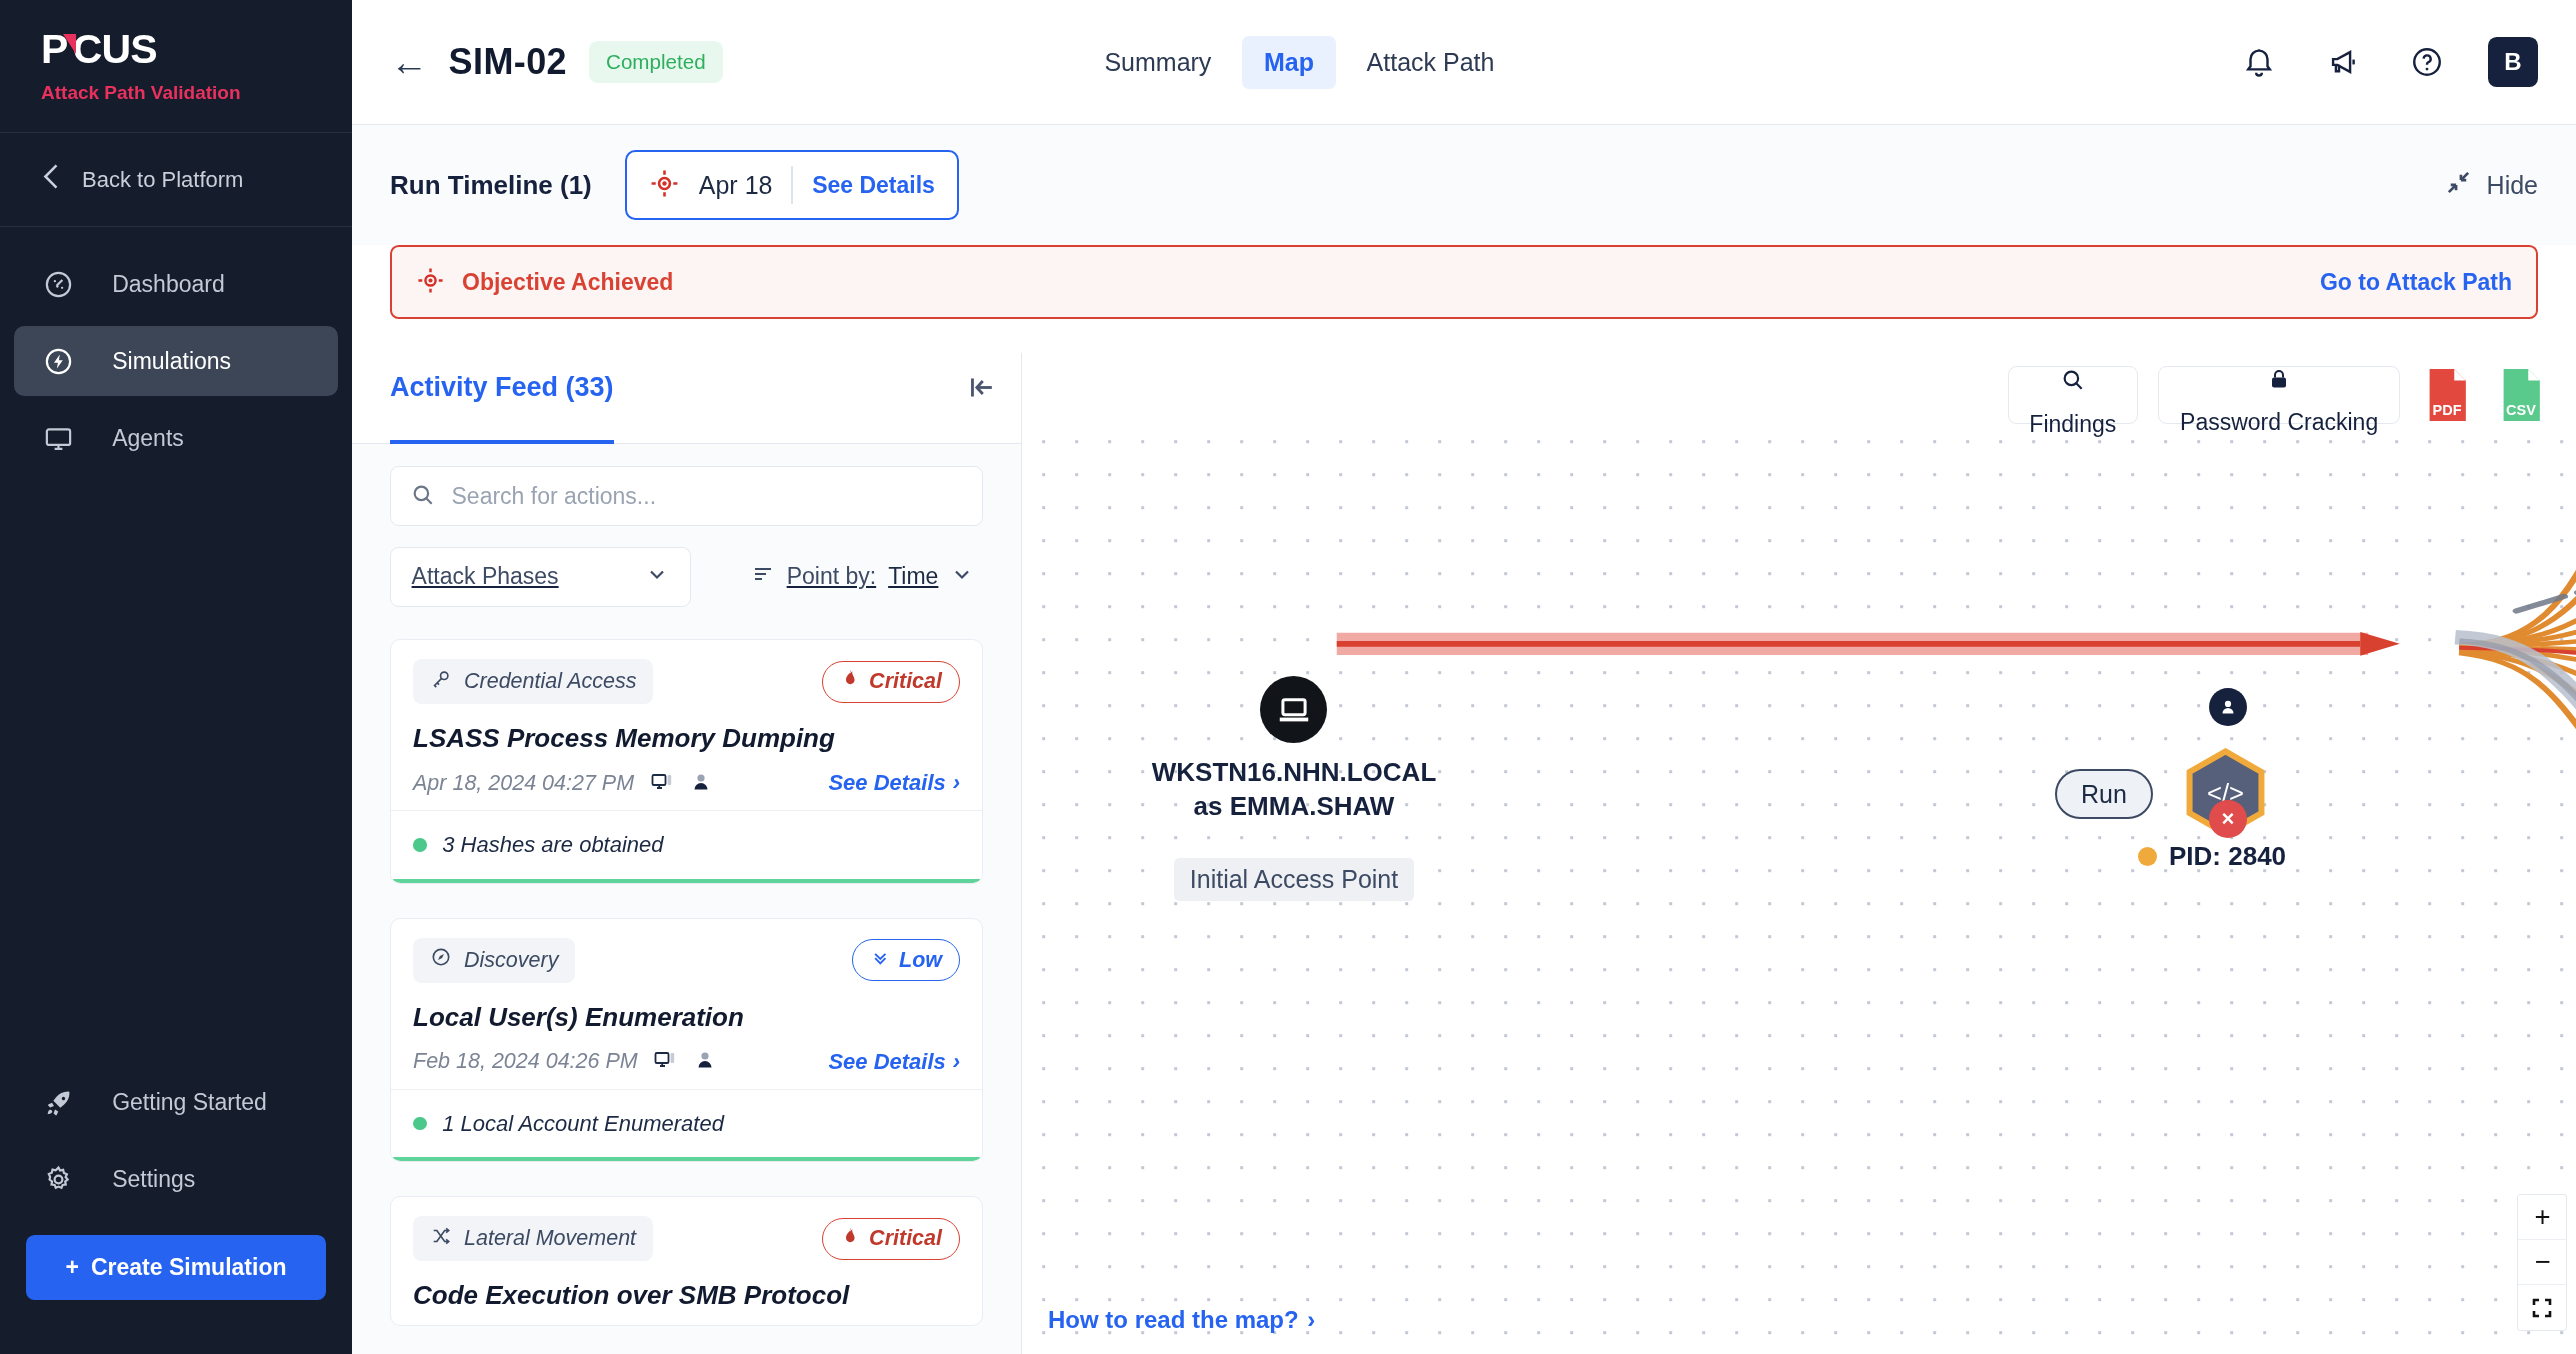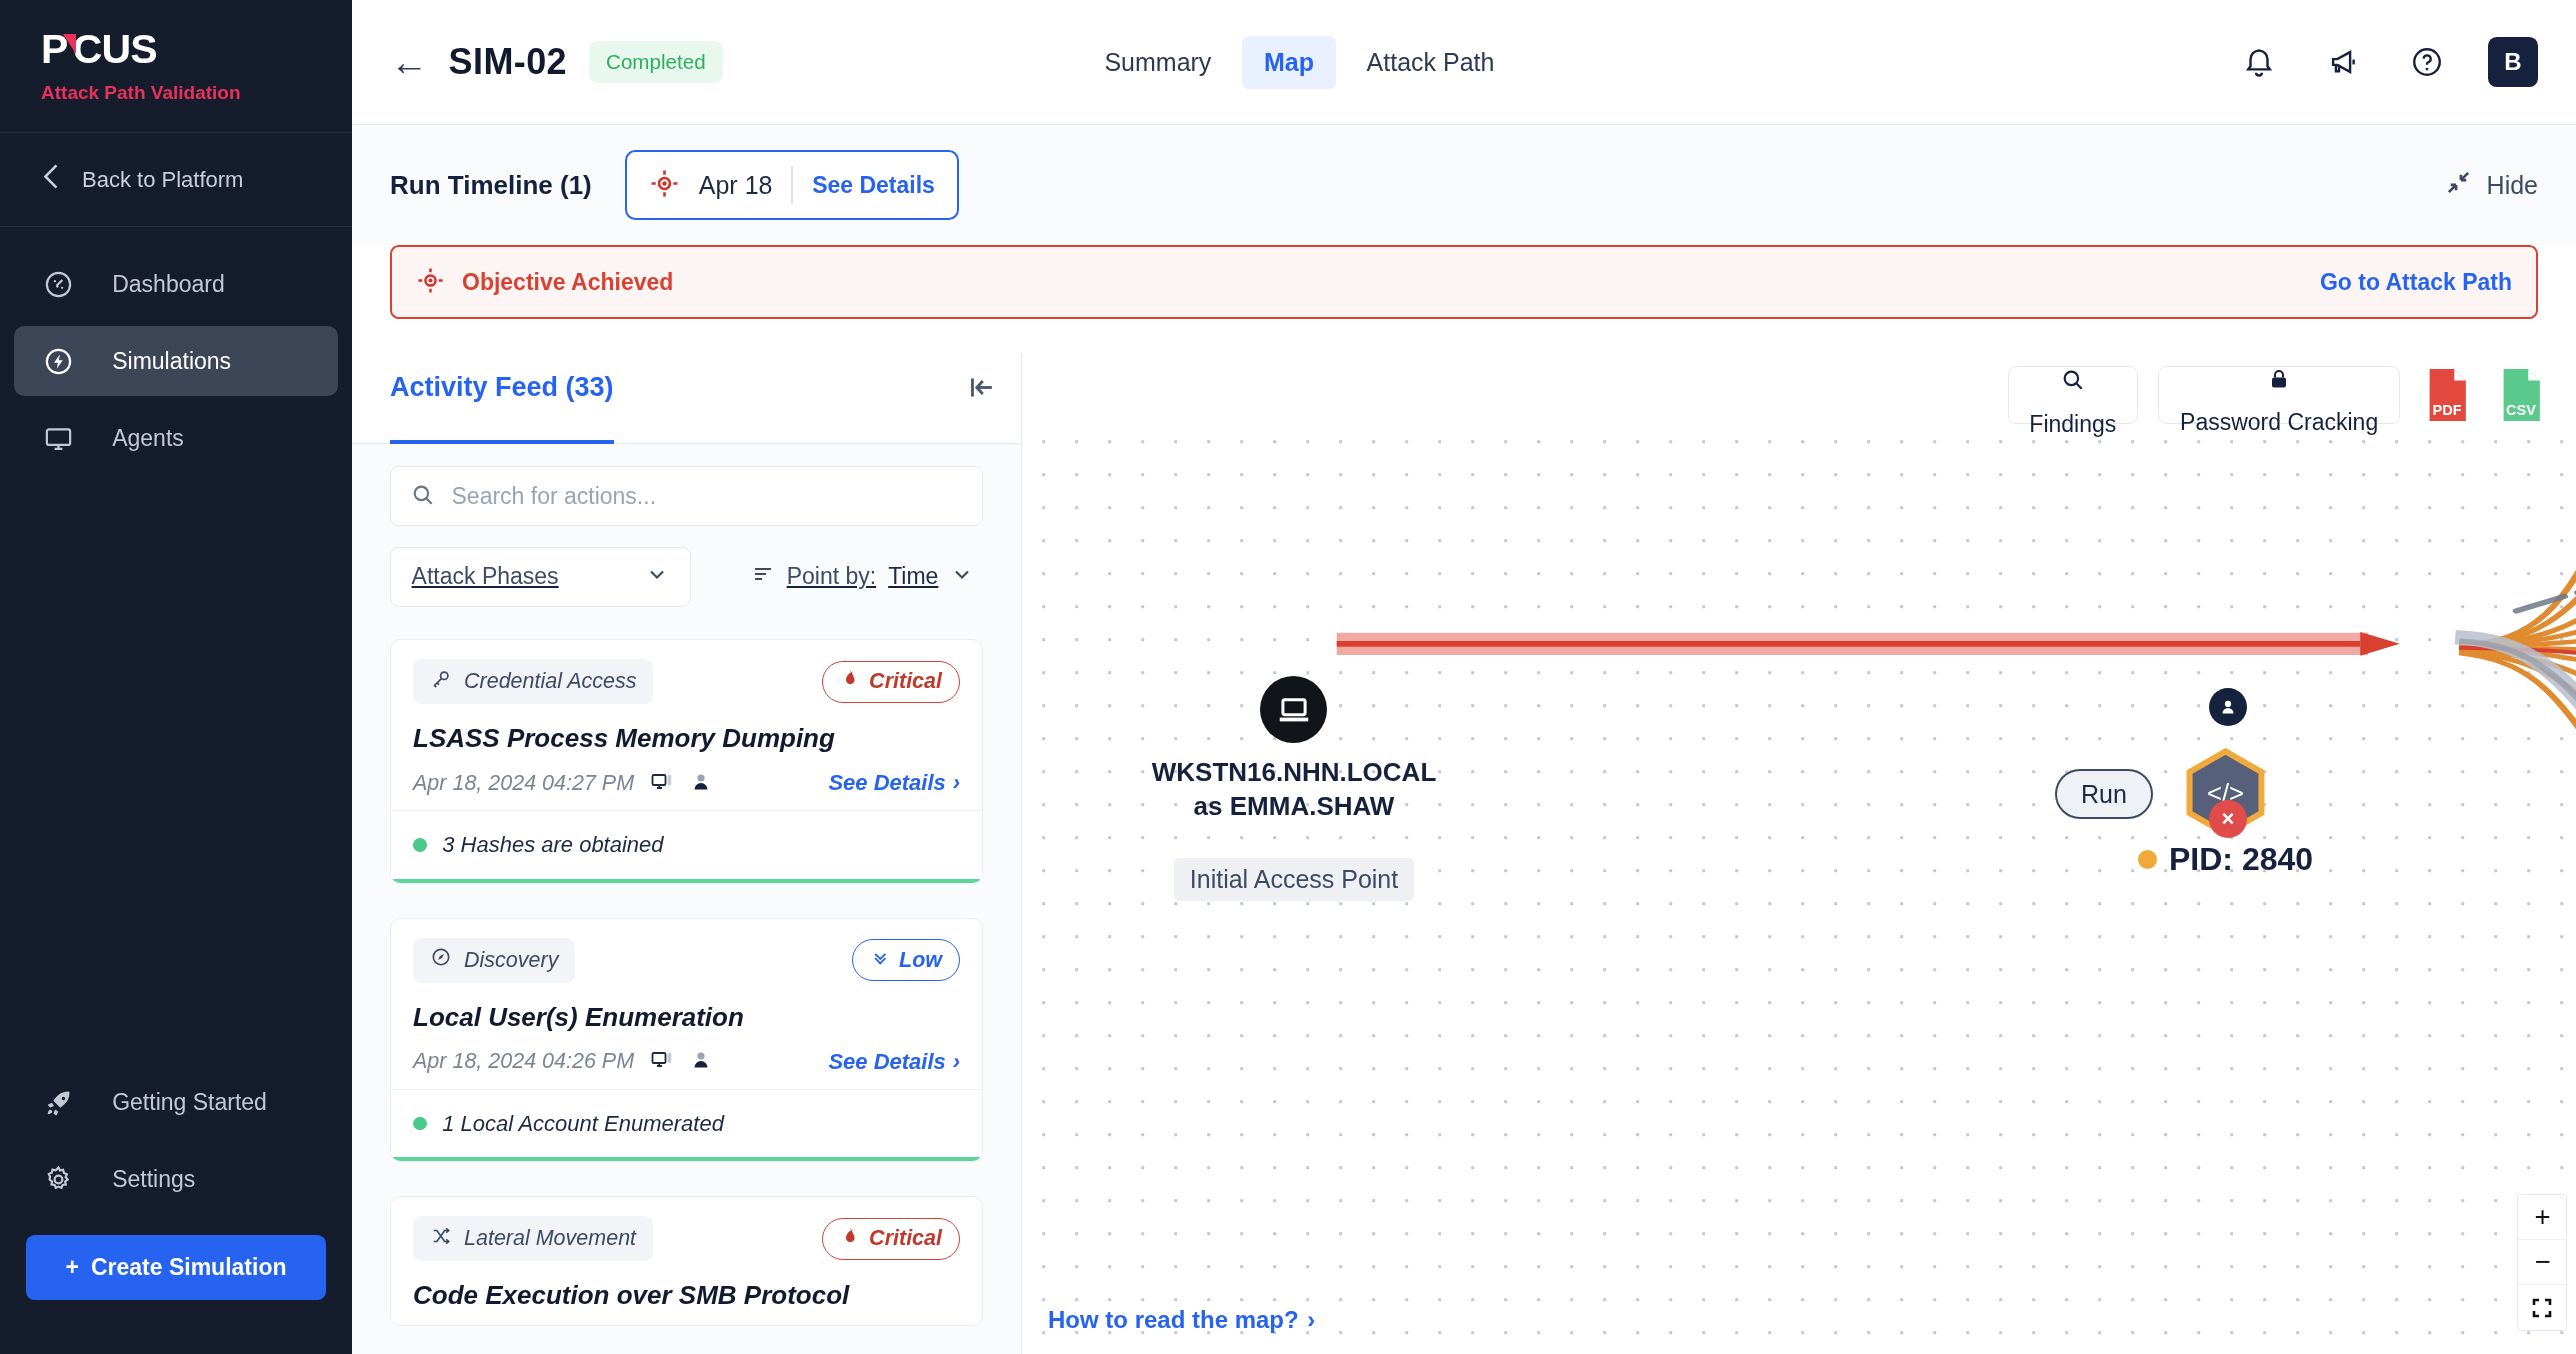--- a/index.html
+++ b/index.html
@@ -86,21 +86,21 @@
   .canvas{position:absolute;inset:67px 0 0 0;background-image:radial-gradient(#c2c8d4 1.9px, transparent 2px);background-size:33px 33px;background-position:5.2px 5.2px;}
   .node-wkstn{position:absolute;left:238px;top:256px;}
   .circlenode{width:67px;height:67px;border-radius:50%;background:#111418;display:flex;align-items:center;justify-content:center;}
   .nodelabel{position:absolute;left:-172px;top:79px;width:412px;text-align:center;font-size:26px;font-weight:bold;color:#16213e;line-height:1.32;}
   .tagpill{position:absolute;left:-172px;top:182px;width:412px;display:flex;justify-content:center;}
   .tagpill span{background:#eef0f4;color:#3c4a63;font-size:25px;padding:6.9px 15.5px;border-radius:5.2px;}
   .runpill{position:absolute;left:1033px;top:349px;background:#eef1f5;border:2.6px solid #3c4a63;border-radius:34px;padding:8.6px 24px;font-size:25px;color:#1d2a44;z-index:3;}
   .hexnode{position:absolute;left:1163px;top:328px;width:81px;height:89px;z-index:4;}
   .usrbadge{position:absolute;left:1187px;top:268px;width:38px;height:38px;border-radius:50%;background:#16213e;display:flex;align-items:center;justify-content:center;z-index:5;}
   .xbadge{position:absolute;left:1187px;top:380px;width:38px;height:38px;border-radius:50%;background:#e04b4b;display:flex;align-items:center;justify-content:center;color:#fff;font-size:22px;font-weight:bold;z-index:6;}
-  .pidlabel{position:absolute;left:1116px;top:421px;display:flex;align-items:center;gap:12px;font-size:32px;color:#16213e;font-weight:bold;z-index:5;}
+  .pidlabel{position:absolute;left:1116px;top:421px;display:flex;align-items:center;gap:12px;font-size:26px;color:#16213e;font-weight:bold;z-index:5;}
   .piddot{width:19px;height:19px;border-radius:50%;background:#f0a93b;}
   .howto{position:absolute;left:26px;bottom:20.6px;font-size:24px;color:#2563f0;font-weight:bold;display:flex;align-items:center;gap:8.6px;cursor:pointer;z-index:6;}
   .zoomctl{position:absolute;right:8.6px;bottom:24px;width:50px;background:#fff;border:0.9px solid #e4e8ef;border-radius:3.4px;z-index:6;}
   .zoomctl div{height:45px;display:flex;align-items:center;justify-content:center;font-size:27.5px;color:#111;cursor:pointer;border-bottom:0.9px solid #eceff3;}
   .zoomctl div:last-child{border-bottom:0;}
 </style>
 </head>
 <body>
 
 <div class="app">
@@ -377,21 +377,21 @@
                     <svg width="20.6" height="20.6" viewBox="0 0 24 24" fill="none" stroke="#2563f0" stroke-width="2.2">
                         <polyline points="6,8 12,14 18,8"></polyline>
                         <polyline points="6,13 12,19 18,13"></polyline>
                       </svg>
                   </span>
                   <span>Low</span>
                 </div>
               </div>
               <div class="card-title">Local User(s) Enumeration</div>
               <div class="card-meta">
-                <span class="time">Apr 18, 2024 04:26 PM</span>
+                <span class="time">Feb 18, 2024 04:26 PM</span>
                 <span>
                   <svg width="24" height="24" viewBox="0 0 24 24" fill="none" stroke="#1d2a44" stroke-width="1.8">
                       <rect x="2.5" y="5" width="13" height="10" rx="1.3"></rect>
                       <path d="M7 18h5M9.2 15v3"></path>
                       <rect x="17.6" y="5" width="3.6" height="10" rx="1.2" fill="#c6cbd5" stroke="none"></rect>
                     </svg>
                 </span>
                 <span>
                   <svg width="24" height="24" viewBox="0 0 24 24">
                       <circle cx="12" cy="8" r="3.6" fill="#9aa3b2"></circle>

